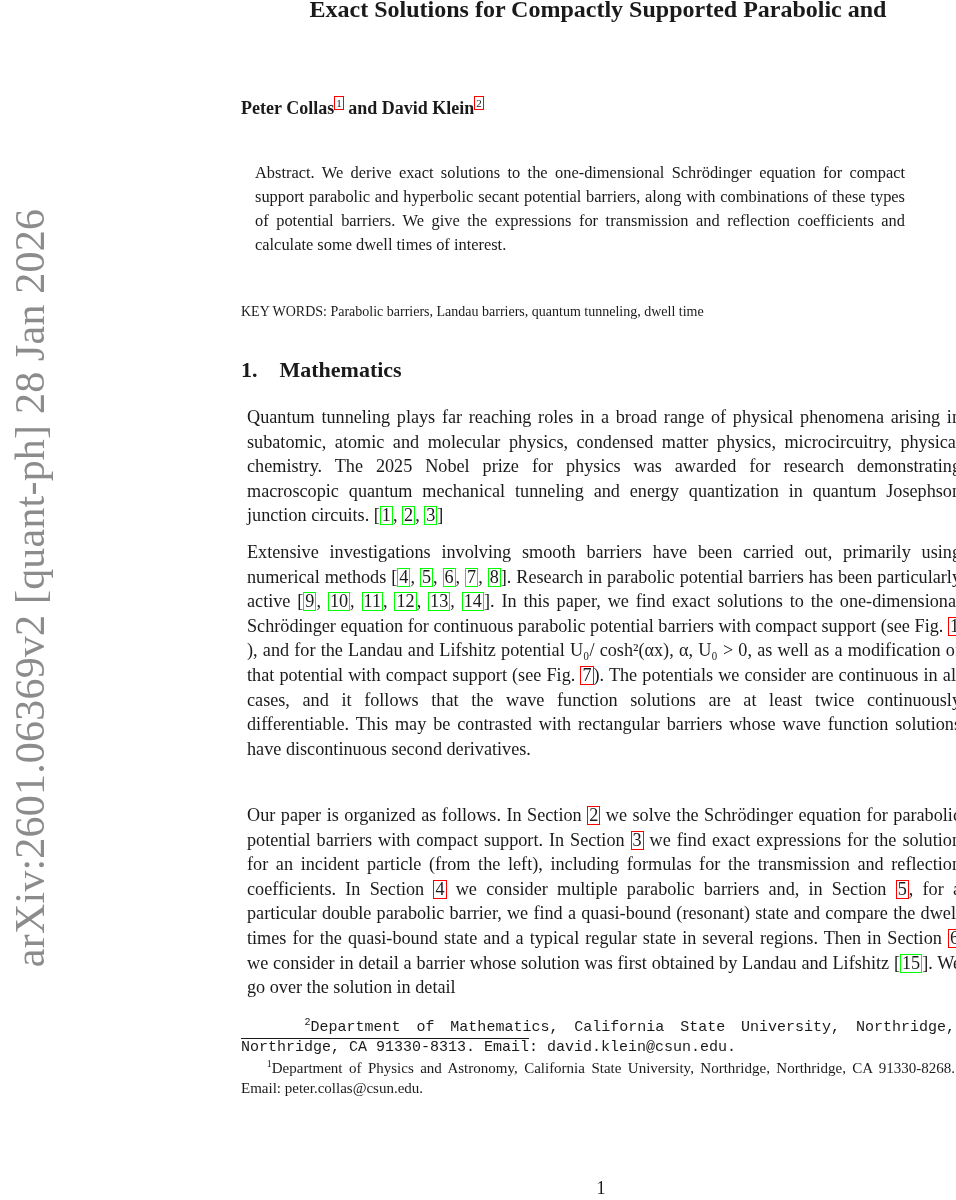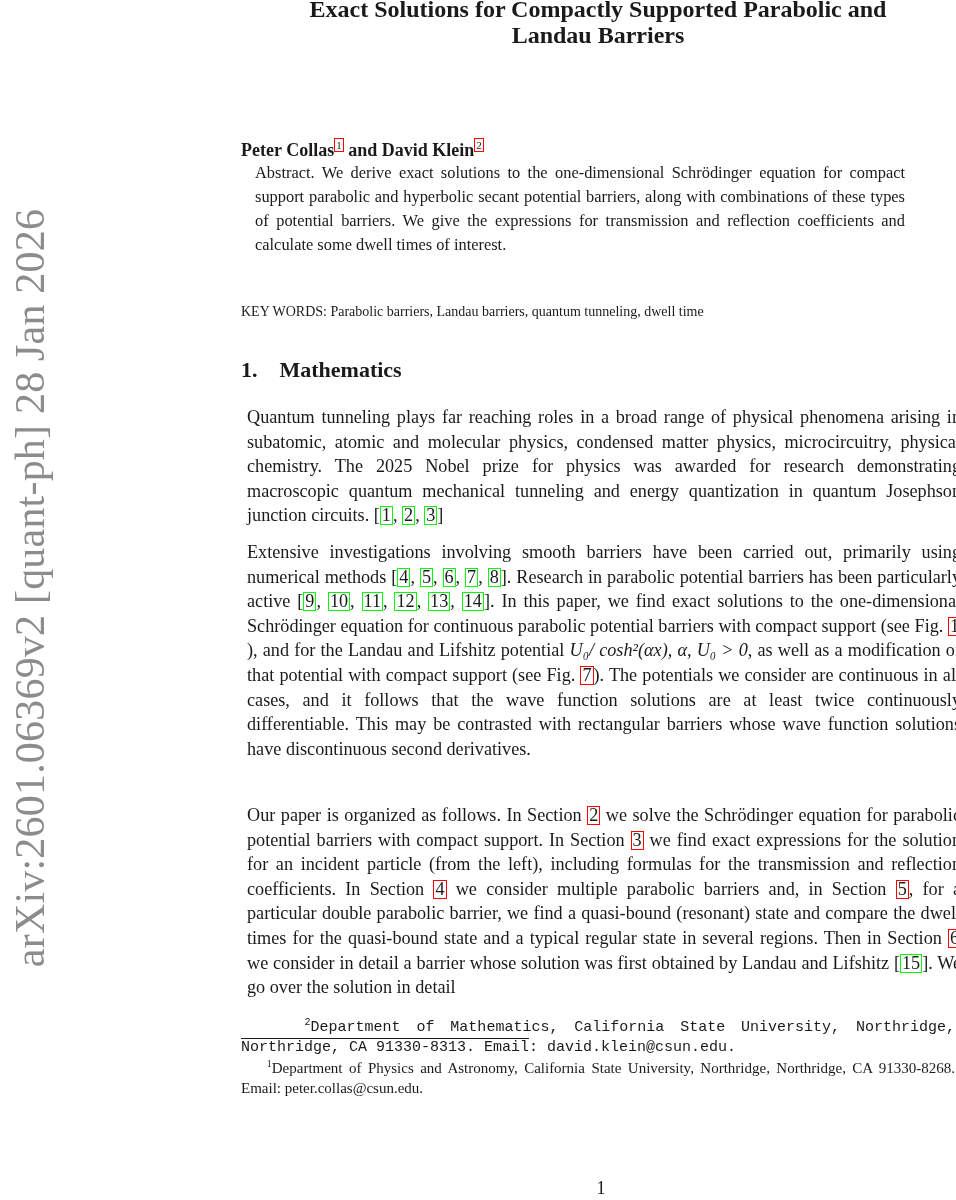--- a/index.html
+++ b/index.html
@@ -25,21 +25,21 @@
   .page {
     position: absolute; left: 241px; top: 0; width: 714px;
     font-family: "Liberation Serif", serif;
   }
   .title {
     position: absolute; left: 0; top: -4px; width: 714px;
     text-align: center; font-weight: bold; font-size: 24px; line-height: 26px;
   }
   .authors {
     position: absolute; left: 0; top: 96px;
-    font-weight: bold; font-size: 18px; line-height: 24px; margin-top: 42px;
+    font-weight: bold; font-size: 18px; line-height: 24px;
   }
   .fnbox {
     display: inline-block; border: 1.5px solid #ff0000;
     font-size: 11px; line-height: 12px; vertical-align: 7px;
     padding: 0 1px; font-weight: normal;
   }
   .abstract {
     position: absolute; left: 0; top: 161px; width: 650px;
     font-size: 16.4px; line-height: 24px; text-align: justify; margin-left: 14px;
   }
@@ -61,21 +61,21 @@
   .p2 { top: 540px; }
   .p3 { top: 803px; }
   .cite {
     display: inline-block; border: 1.5px solid #00ff00;
     line-height: 17px; padding: 0 1px;
   }
   .ref {
     display: inline-block; border: 1.5px solid #ff0000;
     line-height: 17px; padding: 0 1px;
   }
-  .math { font-style: italic; }
+  .math { }
   .footrule {
     position: absolute; left: 0; top: 1038px; width: 288px; height: 0;
     border-top: 1.5px solid #1a1a1a;
   }
   .footnote {
     position: absolute; left: 0; width: 714px;
     font-size: 15px; line-height: 20px; text-align: justify; text-align-last: left;
   }
   .fn1 { top: 1058px; }
   .fn2 { top: 1018px; font-family: Liberation Mono, monospace; }
@@ -88,21 +88,20 @@
 </head>
 <body>
 
 <div class="arxiv-stamp">
   <span>arXiv:2601.06369v2  [quant-ph]  28 Jan 2026</span>
 </div>
 
 <div class="page">
   <div class="title">
     <div>Exact Solutions for Compactly Supported Parabolic and</div>
-    <div>Landau Barriers</div>
   </div>
 
   <div class="authors">
     <span>Peter Collas</span><span class="fnbox">1</span><span> and </span><span>David Klein</span><span class="fnbox">2</span>
   </div>
 
   <div class="abstract">Abstract. We derive exact solutions to the one-dimensional Schrödinger equation for compact support parabolic and hyperbolic secant potential barriers, along with combinations of these types of potential barriers. We give the expressions for transmission and reflection coefficients and calculate some dwell times of interest.</div>
   <div class="keywords">KEY WORDS: Parabolic barriers, Landau barriers, quantum tunneling, dwell time</div>
 
   <div class="section-heading">

